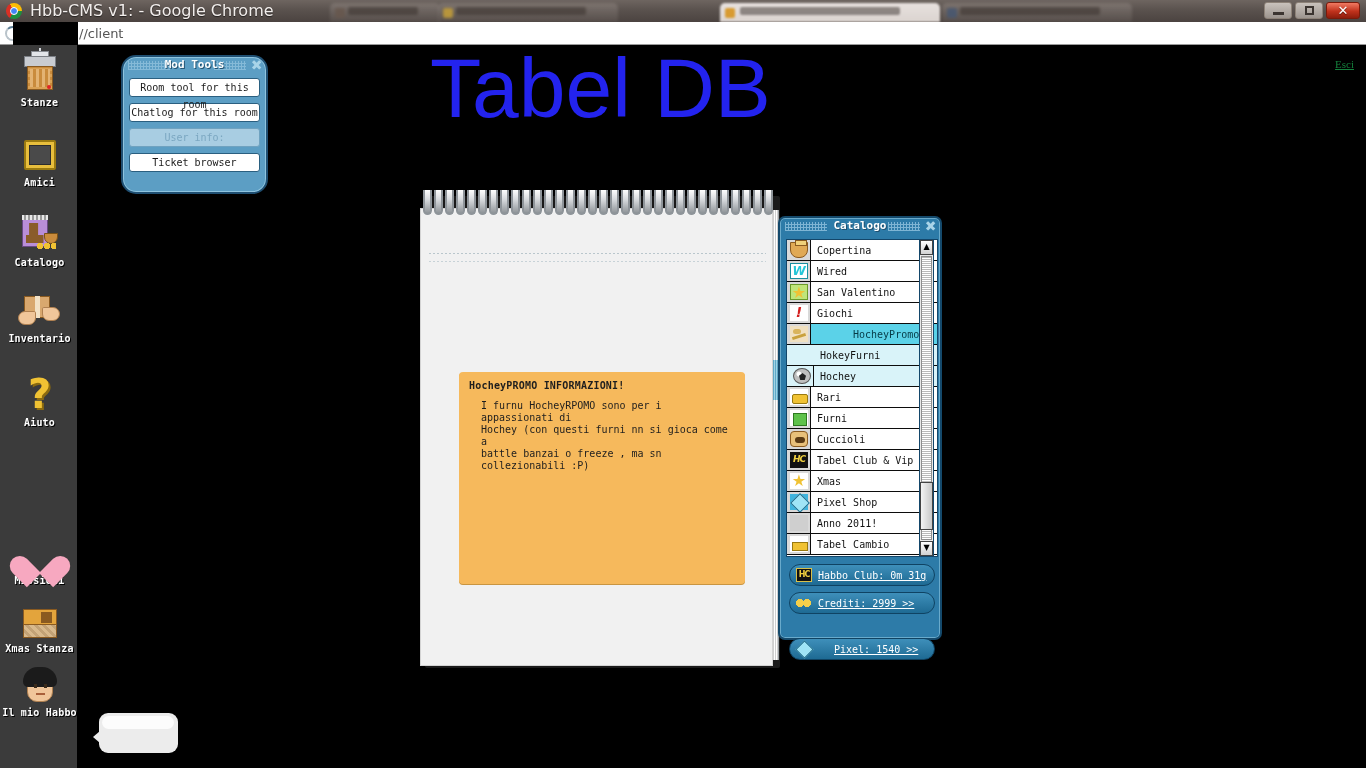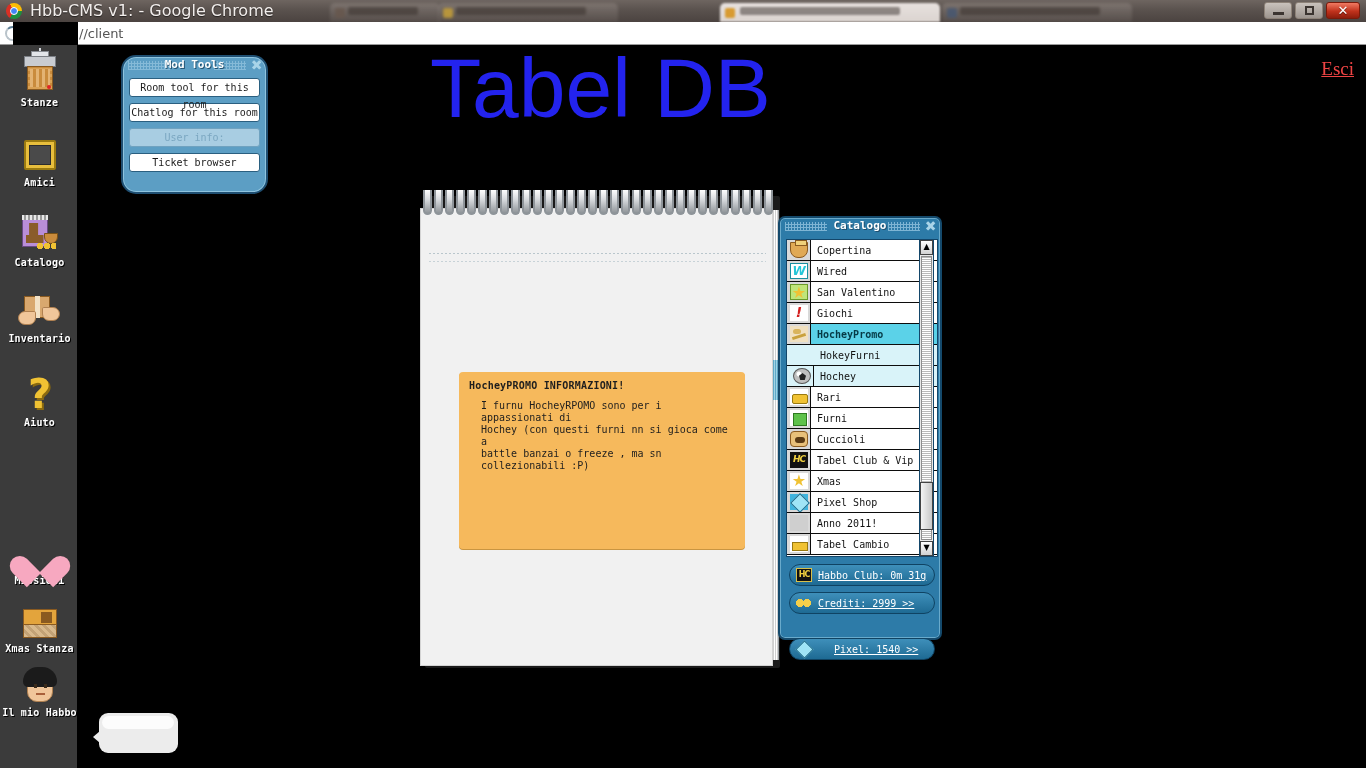--- a/index.html
+++ b/index.html
@@ -147,21 +147,21 @@
   .ic-face .mouth{position:absolute;left:15px;top:26px;width:9px;height:2px;background:#a8603a;}
 
   
   #page-title{
     position:absolute; left:430px; top:-5px;
     font-family:"Liberation Sans", sans-serif;
     font-size:84px; color:#2323ee; font-weight:normal; white-space:nowrap;
   }
   #logout-link{
     position:absolute; right:12px; top:13px;
-    font-family:"Liberation Serif", serif; font-size:19px; color:#ef4444;
+    font-family:"Liberation Serif", serif; font-size:11px; color:#15803d;
     text-decoration:underline; cursor:pointer;
   }
 
   
   #modtools{
     position:absolute; left:121px; top:10px; width:147px;
     background:#5c9ec4;
     border:2px solid #1f4f72; border-radius:15px;
     box-shadow:inset 0 0 0 1px #8fc4de;
   }
@@ -223,21 +223,21 @@
     background:repeating-linear-gradient(90deg,#c7d2d7 0 2px,transparent 2px 4px); }
   #np-spiral{ position:absolute; left:2px; top:0; width:352px; height:30px; display:flex; gap:0; }
   .ring{ width:11px; height:28px; position:relative; }
   .ring i{
     position:absolute; left:1px; top:0; width:9px; height:25px;
     border:2px solid #8e9499; border-top:none; border-radius:0 0 5px 5px;
     background:linear-gradient(180deg,#fdfdfd 0%,#d9dcdf 40%,#8f9498 100%);
     box-sizing:border-box;
   }
   #np-note{
-    position:absolute; left:39px; top:182px; width:286px; height:177px;
+    position:absolute; left:39px; top:182px; width:286px; height:212px;
     background:#f6b95c; border-radius:4px;
     box-shadow:0 1px 0 #c99541;
     padding:8px 10px;
   }
   #note-title{
     font-family:"DejaVu Sans Mono", monospace; font-size:10px; font-weight:bold;
     color:#1e1e1e; letter-spacing:.2px;
   }
   #note-body{
     margin-top:9px; padding-left:12px;
@@ -266,21 +266,21 @@
   .cat-name{
     flex:1; padding-left:6px;
     font-family:"DejaVu Sans Mono", monospace; font-size:10px; color:#111;
     white-space:nowrap; overflow:hidden;
   }
   .cat-arrow{
     width:16px; flex:0 0 16px; text-align:center;
     font-size:9px; color:#000; line-height:20px;
   }
   .cat-row.selected{ background:#5bd2e8; }
-  .cat-row.selected .cat-name{ color:#063a46; font-weight:bold; }
+  .cat-row.selected .cat-name{ color:#063a46; font-weight:normal;margin-left:36px; }
   .cat-row.child{ background:#d9f3f9; padding-left:3px; }
   .cat-row.child .cat-name{ padding-left:30px; }
 
   
   .ci{ position:absolute; left:3px; top:2px; width:18px; height:16px; }
   .ci-pot{ background:#e0a955; border:1px solid #8a5a20; border-radius:0 0 8px 8px; }
   .ci-pot:after{content:"";position:absolute;left:4px;top:-3px;width:10px;height:4px;background:#f0d07a;border:1px solid #8a5a20;}
   .ci-w{ background:#fff; color:#23c6d8; font-weight:bold; font-size:12px;
     font-family:"DejaVu Sans", sans-serif; text-align:center; line-height:15px; border:1px solid #1a8fa0;}
   .ci-star{ color:#f0c233; font-size:16px; line-height:15px; text-align:center;

